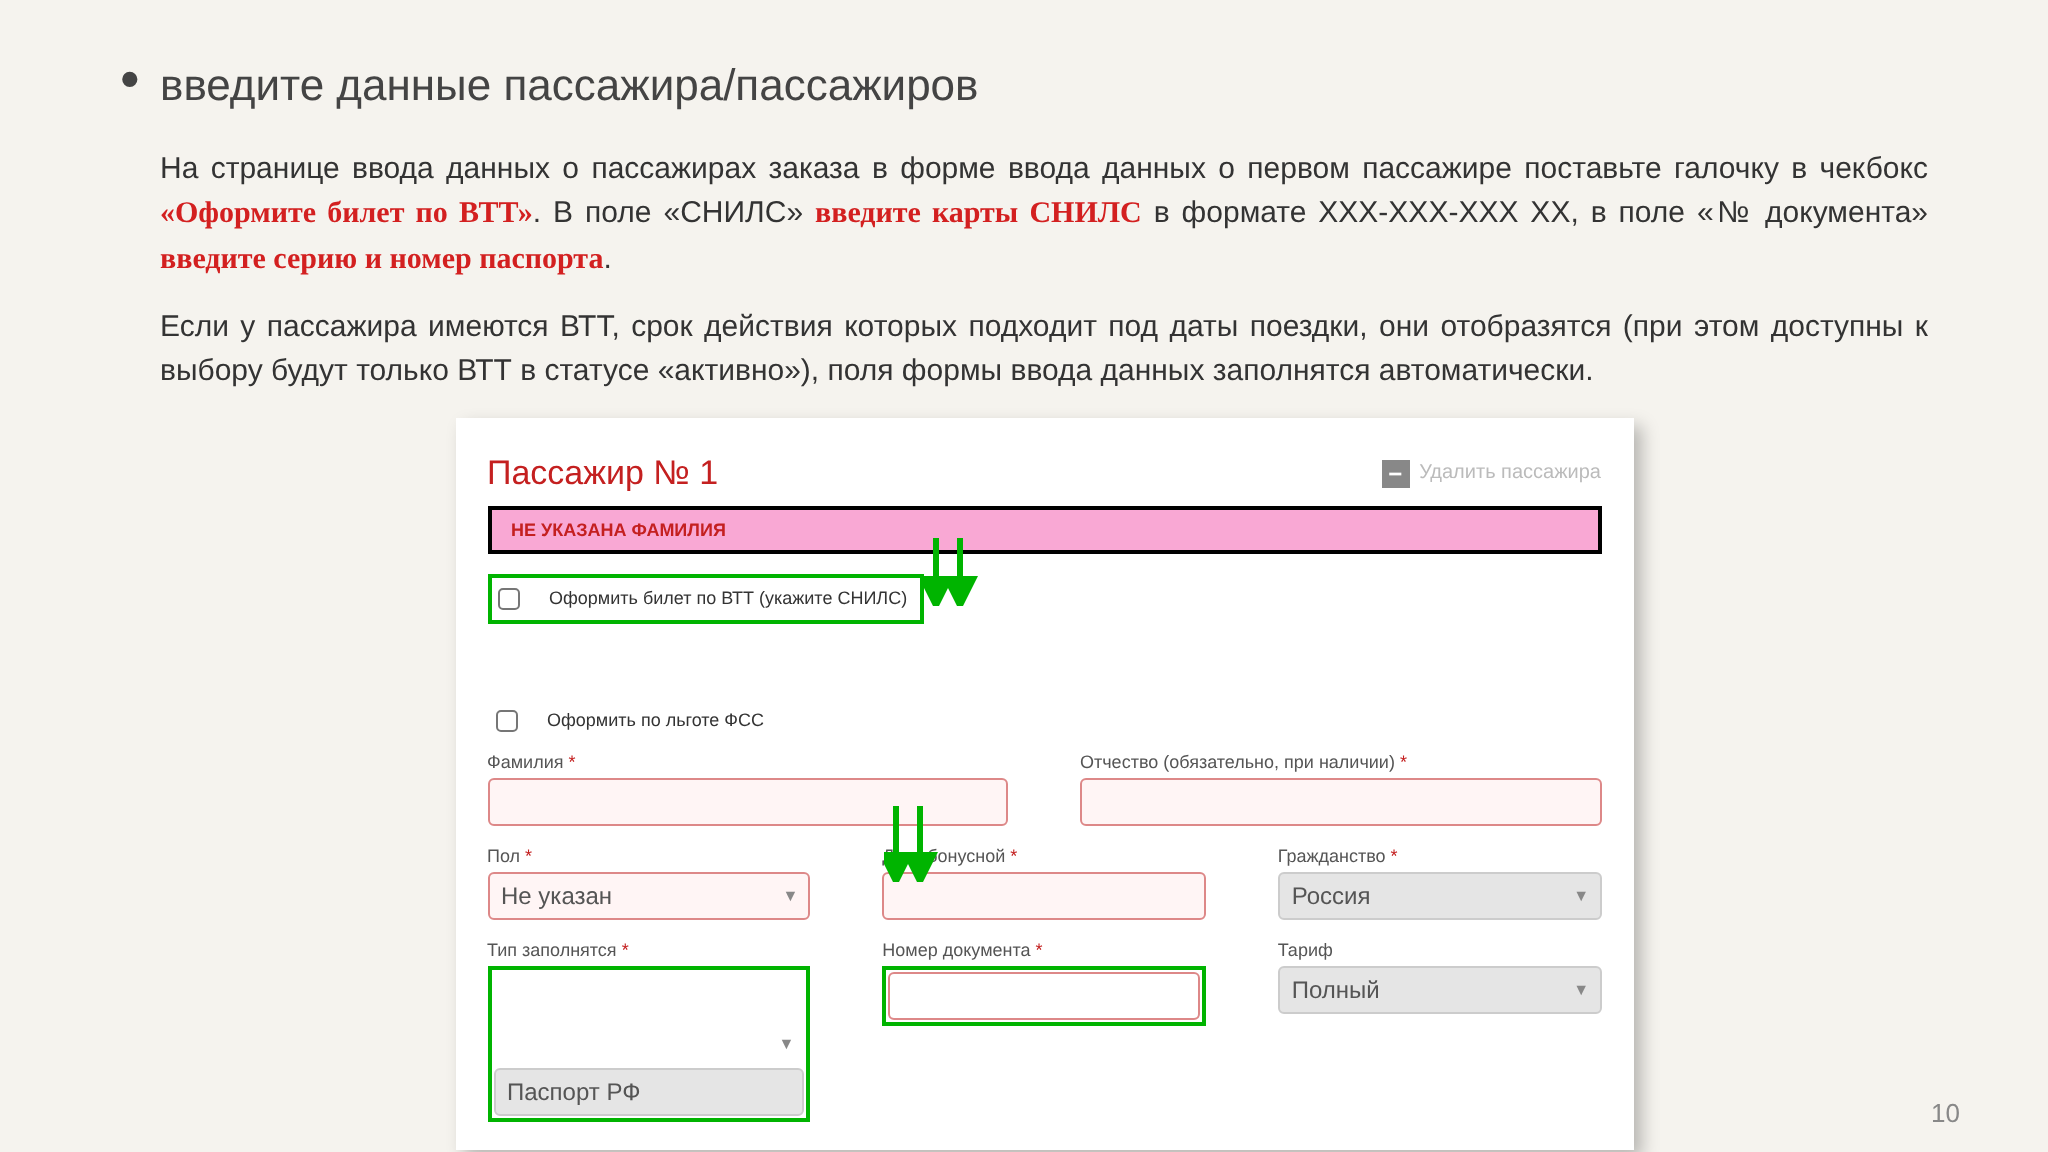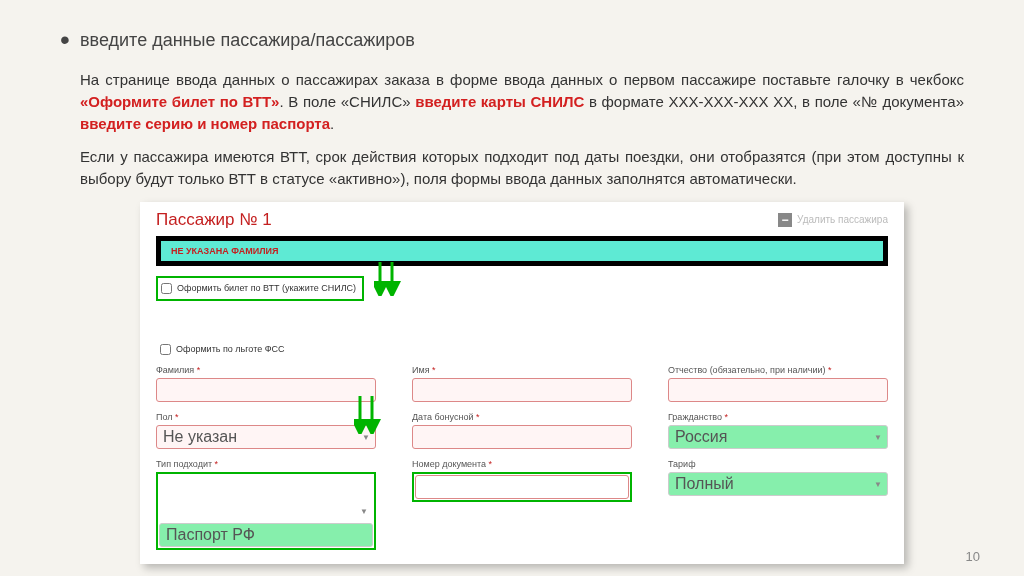--- a/index.html
+++ b/index.html
@@ -8,47 +8,47 @@
     height: 576px;
     background: #f5f3ee;
     font-family: Arial, sans-serif;
     position: relative;
     overflow: hidden;
   }
   .page {
     padding: 30px 60px 20px 80px;
   }
   .bullet-title {
-    font-size: 18px;
+    font-size: 22px;
     color: #444;
     margin-bottom: 18px;
     position: relative;
   }
   .bullet-title::before {
     content: "•";
     position: absolute;
     left: -20px;
     font-size: 28px;
     line-height: 20px;
   }
   .para {
     font-size: 15px;
     line-height: 1.45;
     color: #333;
     margin-bottom: 12px;
     text-align: justify;
   }
-  .bold { font-weight: bold; }
+  .bold { font-weight: bold; font-family: Liberation Serif, serif; }
   .red { color: #d32020; }
   .screenshot-frame {
     margin: 10px auto 0 auto;
-    width: 764px;
+    width: 589px;
     background: #fff;
     box-shadow: 4px 4px 8px rgba(0,0,0,0.25);
-    padding: 8px 16px 14px 16px;
+    padding: 18px 16px 14px 16px;
     position: relative;
   }
   .pass-header {
     display: flex;
     justify-content: space-between;
     align-items: center;
     margin-bottom: 6px;
   }
   .pass-title {
     color: #c42020;
@@ -66,39 +66,39 @@
     height: 14px;
     background: #888;
     color: #fff;
     display: flex;
     align-items: center;
     justify-content: center;
     font-size: 12px;
     font-weight: bold;
   }
   .err-banner {
-    border: 5px solid #000000;
-    background: #5eead4;
+    border: 2px solid #000000;
+    background: #f9a8d4;
     color: #c42020;
     font-weight: bold;
     font-size: 9px;
     padding: 5px 10px;
     margin-bottom: 10px;
   }
   .chk-group-hl {
     border: 2px solid #00b400;
     display: inline-block;
     padding: 3px 6px 3px 3px;
     margin-bottom: 2px;
     position: relative;
   }
   .chk-row {
     display: flex;
     align-items: center;
-    gap: 5px;
+    gap: 15px;
     font-size: 9px;
     color: #333;
     margin: 2px 0;
   }
   .chk-row input { width: 11px; height: 11px; }
   .form-row {
     display: flex;
     gap: 36px;
     margin-top: 10px;
   }
@@ -111,26 +111,26 @@
     color: #555;
     margin-bottom: 3px;
   }
   .req { color: #c42020; }
   .inp {
     width: 100%;
     height: 24px;
     border: 1px solid #d88;
     border-radius: 3px;
     background: #fff5f5;
-    font-size: 16px;
+    font-size: 12px;
     padding: 0 6px;
     color: #555;
   }
   .inp.sel {
-    background: #86efac;
+    background: #e5e5e5;
     border-color: #ccc;
     position: relative;
   }
   .sel-wrap { position: relative; }
   .sel-caret {
     position: absolute;
     right: 6px;
     top: 50%;
     transform: translateY(-50%);
     font-size: 8px;
@@ -202,24 +202,20 @@
       <input type="checkbox" style="">
       <span>Оформить по льготе ФСС</span>
     </label>
 
     <div class="form-row">
       <div class="form-field">
         <div class="lbl"><span>Фамилия</span> <span class="req">*</span></div>
         <input class="inp" style="">
       </div>
       <div class="form-field">
-        <div class="lbl"><span>Имя</span> <span class="req">*</span></div>
-        <input class="inp" style="">
-      </div>
-      <div class="form-field">
         <div class="lbl"><span>Отчество (обязательно, при наличии)</span> <span class="req">*</span></div>
         <input class="inp" style="">
       </div>
     </div>
 
     <div class="form-row">
       <div class="form-field">
         <div class="lbl"><span>Пол</span> <span class="req">*</span></div>
         <div class="sel-wrap">
           <input class="inp" readonly="" value="Не указан" style="">
@@ -245,21 +241,21 @@
           <marker id="ah2" markerWidth="6" markerHeight="6" refX="3" refY="3" orient="auto">
             <path d="M0,0 L6,3 L0,6 Z" fill="#00b400"></path>
           </marker>
         </defs>
       <line x1="6" y1="2" x2="6" y2="34" stroke="#00b400" stroke-width="3" marker-end="url(#ah2)"></line>
       <line x1="18" y1="2" x2="18" y2="34" stroke="#00b400" stroke-width="3" marker-end="url(#ah2)"></line>
     </svg>
 
     <div class="form-row">
       <div class="form-field">
-        <div class="lbl"><span>Тип подходит</span> <span class="req">*</span></div>
+        <div class="lbl"><span>Тип заполнятся</span> <span class="req">*</span></div>
         <div class="hl-green sel-wrap">
           <input class="inp sel" style="border: 1px solid rgb(204, 204, 204); margin-top: 48px;" readonly="" value="Паспорт РФ">
           <span class="sel-caret">▼</span>
         </div>
       </div>
       <div class="form-field">
         <div class="lbl"><span>Номер документа</span> <span class="req">*</span></div>
         <div class="hl-green">
           <input class="inp" style="background: rgb(255, 255, 255); border-color: rgb(221, 136, 136);">
         </div>

